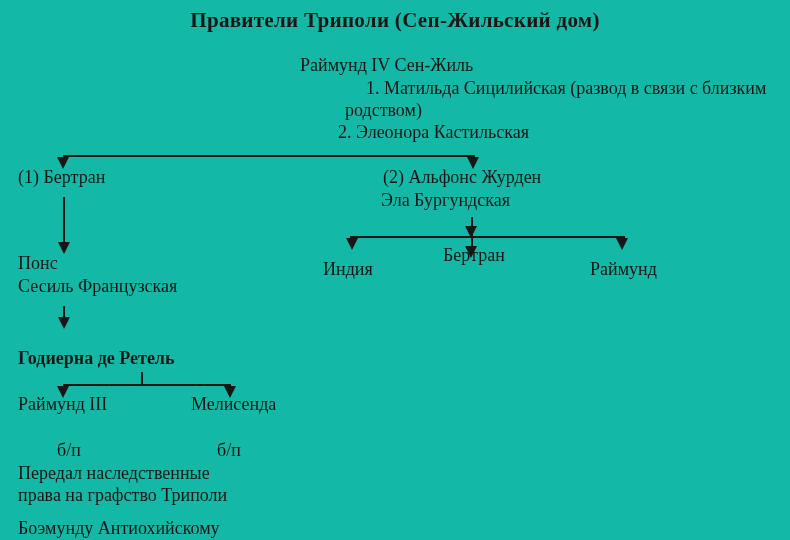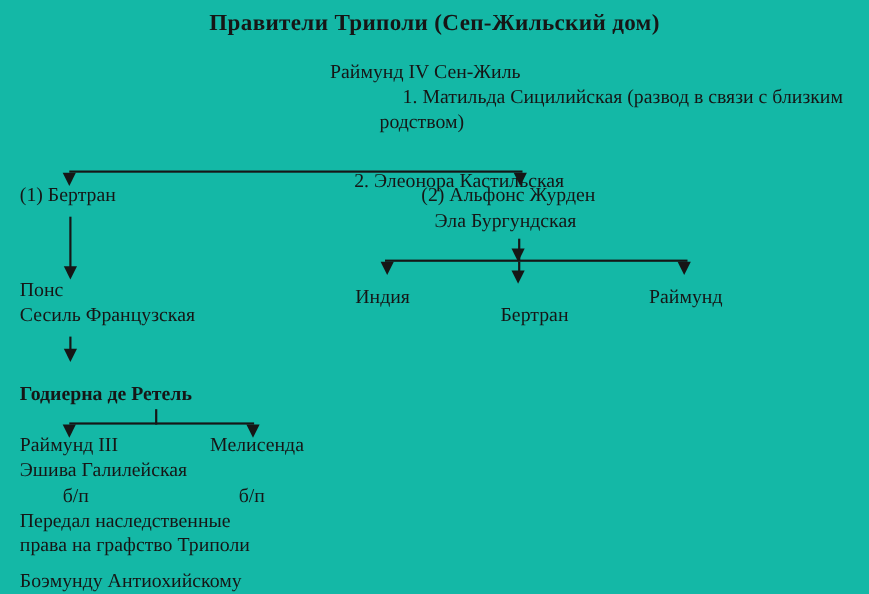--- a/index.html
+++ b/index.html
@@ -32,60 +32,59 @@
 </head>
 <body>
 
 <div class="canvas">
 
   <div class="title">Правители Триполи (Сеп-Жильский дом)</div>
 
   <div class="t" style="left:300px;top:55px;">Раймунд IV Сен-Жиль</div>
   <div class="t" style="left:322px;top:78px;margin-left:44px;">1. Матильда Сицилийская (развод в связи с близким</div>
   <div class="t" style="left:345px;top:100px;">родством)</div>
-  <div class="t" style="left:322px;top:122px;margin-top:32px;">2. Элеонора Кастильская</div>
+  <div class="t" style="left:338px;top:122px;">2. Элеонора Кастильская</div>
 
   <div class="hline" style="left:63px;top:155px;width:412px;"></div>
   <div class="arr" style="left:57px;top:157px;"></div>
   <div class="arr" style="left:467px;top:157px;"></div>
 
   <div class="t" style="left:18px;top:167px;">(1) Бертран</div>
 
   <div class="t" style="left:383px;top:167px;">(2) Альфонс Журден</div>
-  <div class="t" style="left:395px;top:190px;">Эла Бургундская</div>
+  <div class="t" style="left:381px;top:190px;">Эла Бургундская</div>
 
   <div class="vline" style="left:63px;top:197px;height:47px;"></div>
   <div class="arr" style="left:58px;top:242px;"></div>
   <div class="t" style="left:18px;top:253px;">Понс</div>
   <div class="t" style="left:18px;top:276px;">Сесиль Французская</div>
 
   <div class="vline" style="left:63px;top:306px;height:13px;"></div>
   <div class="arr" style="left:58px;top:317px;"></div>
   <div class="t b" style="left:18px;top:348px;">Годиерна де Ретель</div>
 
   <div class="vline" style="left:141px;top:372px;height:14px;"></div>
   <div class="hline" style="left:63px;top:384px;width:168px;"></div>
   <div class="arr" style="left:57px;top:386px;"></div>
   <div class="arr" style="left:224px;top:386px;"></div>
 
   <div class="t" style="left:18px;top:394px;">Раймунд III</div>
   <div class="t" style="left:191px;top:394px;">Мелисенда</div>
-  <div class="t" style="left:18px;top:417px;">Эшива Галилейская</div>
   <div class="t" style="left:57px;top:440px;">б/п</div>
   <div class="t" style="left:217px;top:440px;">б/п</div>
 
   <div class="t" style="left:18px;top:463px;">Передал наследственные</div>
   <div class="t" style="left:18px;top:485px;">права на графство Триполи</div>
   <div class="t" style="left:18px;top:500px;margin-top:18px;">Боэмунду Антиохийскому</div>
 
   <div class="vline" style="left:471px;top:217px;height:20px;"></div>
   <div class="arr" style="left:465px;top:226px;"></div>
   <div class="hline" style="left:350px;top:236px;width:275px;"></div>
   <div class="vline" style="left:471px;top:238px;height:12px;"></div>
   <div class="arr" style="left:346px;top:238px;"></div>
   <div class="arr" style="left:465px;top:246px;"></div>
   <div class="arr" style="left:616px;top:238px;"></div>
 
   <div class="t" style="left:323px;top:259px;">Индия</div>
-  <div class="t" style="left:443px;top:276px;margin-left:12px;">Бертран</div>
+  <div class="t" style="left:443px;top:245px;">Бертран</div>
   <div class="t" style="left:590px;top:259px;">Раймунд</div>
 
 </div>
 
 </body></html>

